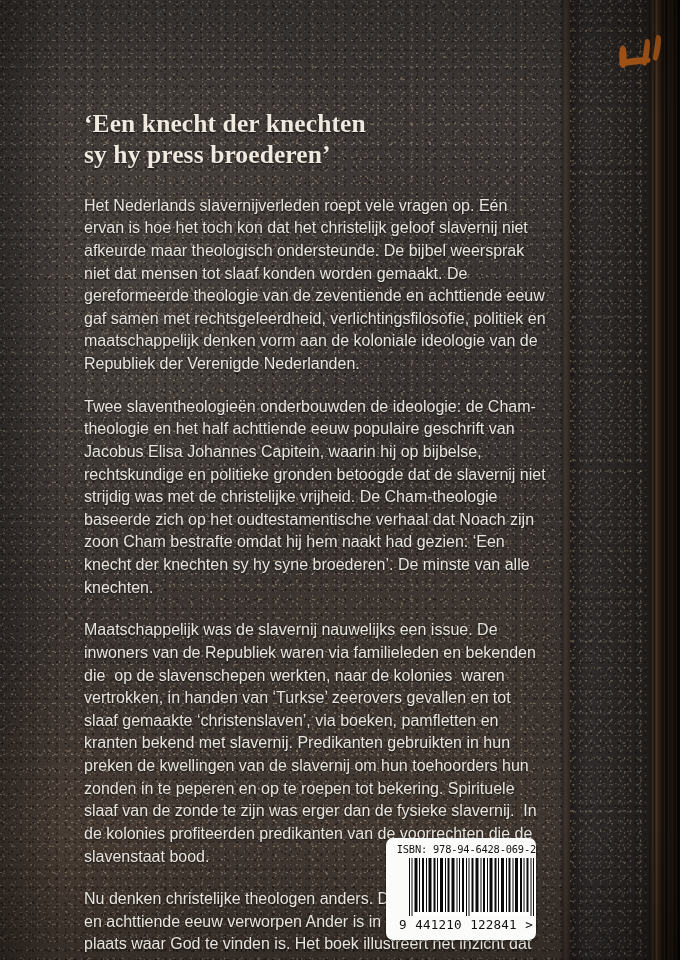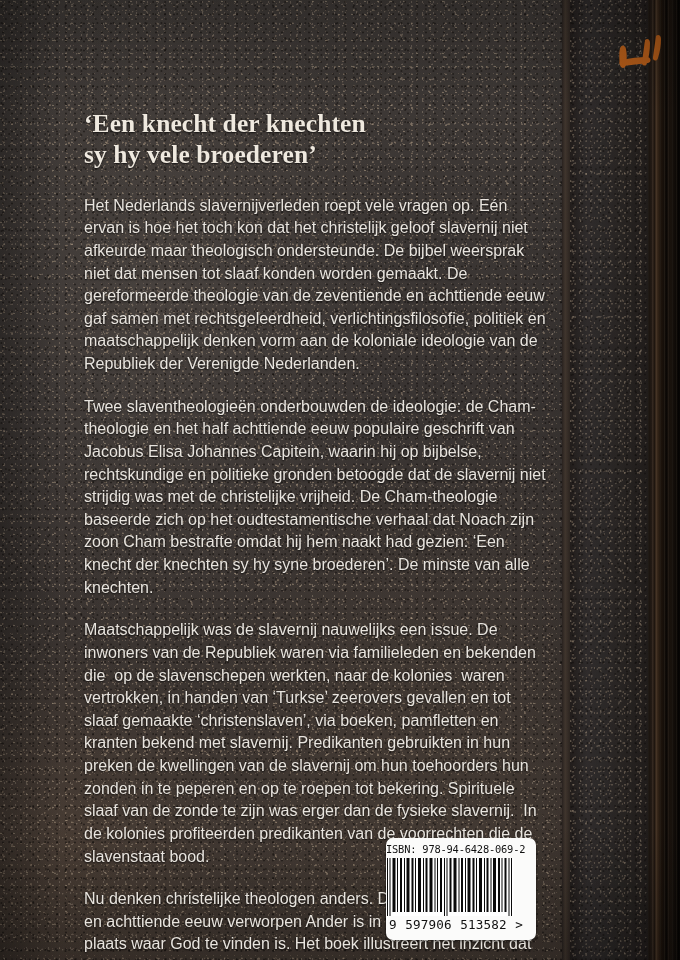--- a/index.html
+++ b/index.html
@@ -194,21 +194,21 @@
     position: absolute;
     left: 386px;
     top: 838px;
     width: 150px;
     height: 102px;
     background: #fbfbfa;
     border-radius: 7px;
     box-shadow: 0 1px 3px rgba(0,0,0,0.55);
     display: flex;
     flex-direction: column;
-    align-items: flex-start;
+    align-items: flex-end;
     padding-top: 5px;
     box-sizing: border-box;
   }
   .isbn-text {
     font-family: "DejaVu Sans Mono", "Liberation Mono", monospace;
     font-size: 10.4px;
     color: #111;
     letter-spacing: -0.2px;
     white-space: nowrap;
   }
@@ -256,21 +256,21 @@
       <path d="M44 14 C46 12 49 13 49 17 C49 23 48 30 46 36 C45 40 40 39 41 35 C42 28 43 21 44 14 Z"></path>
     </g>
   </svg>
 
   <div class="vignette"></div>
 
   <div class="text-column">
 
     <h1 class="cover-title">
       <span class="title-line">‘Een knecht der knechten</span>
-      <span class="title-line">sy hy vele broederen’</span>
+      <span class="title-line">sy hy press broederen’</span>
     </h1>
 
     <p class="blurb">Het Nederlands slavernijverleden roept vele vragen op. Eén ervan is hoe het toch kon dat het christelijk geloof slavernij niet afkeurde maar theologisch ondersteunde. De bijbel weersprak niet dat mensen tot slaaf konden worden gemaakt. De gereformeerde theologie van de zeventiende en achttiende eeuw gaf samen met rechtsgeleerdheid, verlichtingsfilosofie, politiek en maatschappelijk denken vorm aan de koloniale ideologie van de Republiek der Verenigde Nederlanden.</p>
     <p class="blurb">Twee slaventheologieën onderbouwden de ideologie: de Cham-theologie en het half achttiende eeuw populaire geschrift van Jacobus Elisa Johannes Capitein, waarin hij op bijbelse, rechtskundige en politieke gronden betoogde dat de slavernij niet strijdig was met de christelijke vrijheid. De Cham-theologie baseerde zich op het oudtestamentische verhaal dat Noach zijn zoon Cham bestrafte omdat hij hem naakt had gezien: ‘Een knecht der knechten sy hy syne broederen’. De minste van alle knechten.</p>
     <p class="blurb">Maatschappelijk was de slavernij nauwelijks een issue. De inwoners van de Republiek waren via familieleden en bekenden die  op de slavenschepen werkten, naar de kolonies  waren vertrokken, in handen van ‘Turkse’ zeerovers gevallen en tot slaaf gemaakte ‘christenslaven’, via boeken, pamfletten en kranten bekend met slavernij. Predikanten gebruikten in hun preken de kwellingen van de slavernij om hun toehoorders hun zonden in te peperen en op te roepen tot bekering. Spirituele slaaf van de zonde te zijn was erger dan de fysieke slavernij.  In de kolonies profiteerden predikanten van de voorrechten die de slavenstaat bood.</p>
     <p class="blurb">Nu denken christelijke theologen anders. De in de zeventiende en achttiende eeuw verworpen Ander is in hun theologie juist de plaats waar God te vinden is. Het boek illustreert het inzicht dat een ideologisch kader met een universele waarheidsclaim, voorzien van politieke macht, onvoorstelbaar leed voortbrengt.</p>
 
   </div>
 
 
@@ -314,19 +314,19 @@
         <rect x="224" y="0" width="4" height="108"></rect>
         <rect x="231" y="0" width="2" height="108"></rect>
         <rect x="237" y="0" width="4" height="108"></rect>
         <rect x="245" y="0" width="2" height="116"></rect>
         <rect x="250" y="0" width="2" height="116"></rect>
       </g>
     </svg>
 
     <div class="barcode-digits">
       <span>9</span>
-      <span>597906</span>
-      <span>513582</span>
+      <span>441210</span>
+      <span>122841</span>
       <span>&gt;</span>
     </div>
   </div>
 
 </div>
 
 </body></html>

